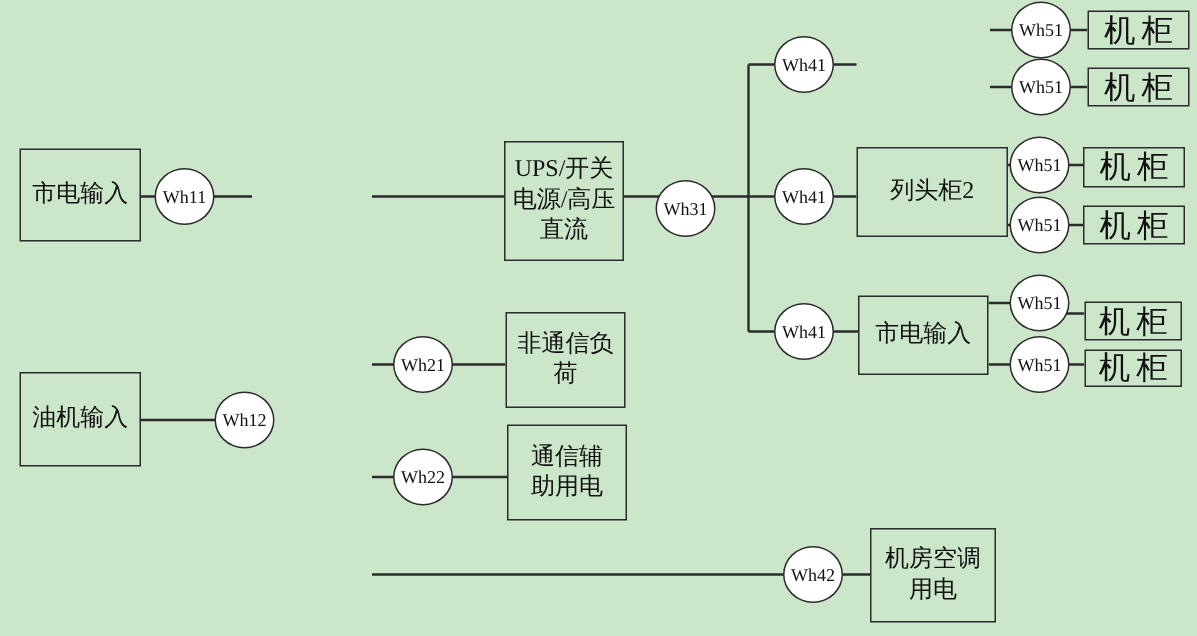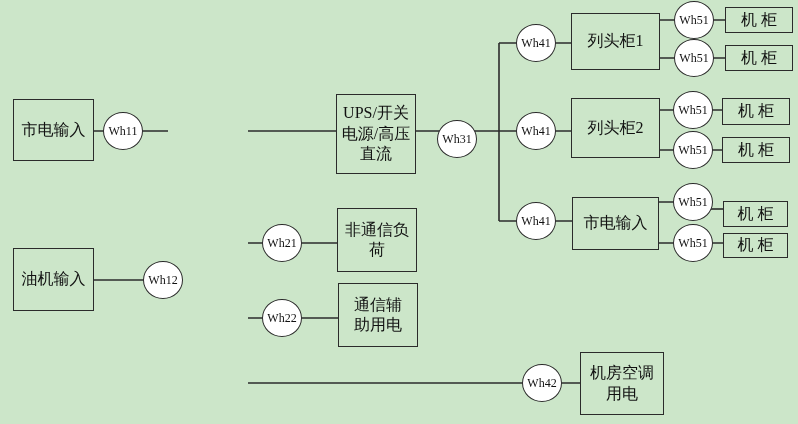--- a/index.html
+++ b/index.html
@@ -20,21 +20,21 @@
     border: 1.6px solid #2b2b2b;
     background: #cce6c9;
     display: flex;
     align-items: center;
     justify-content: center;
     text-align: center;
     font-size: 16px;
     line-height: 1.28;
   }
   .box > span { white-space: pre-line; }
-  .box.cab { font-size: 16px; }
+  .box.cab { font-size: 21px; }
   .box.cab > span { letter-spacing: 4px; margin-left: 4px; }
   .meter {
     position: absolute;
     box-sizing: border-box;
     width: 40px;
     height: 38px;
     border: 1.6px solid #2b2b2b;
     border-radius: 50%;
     background: #ffffff;
     display: flex;
@@ -87,24 +87,21 @@
   </div>
   <div class="box" style="left:338px; top:283px; width:80px; height:64px;">
     <span>通信辅
 助用电</span>
   </div>
   <div class="box" style="left:580px; top:352px; width:84px; height:63px;">
     <span>机房空调
 用电</span>
   </div>
 
-  <div class="box" style="left:571px; top:13px; width:89px; height:57px;">
-    <span>列头柜1</span>
-  </div>
-  <div class="box" style="left:571px; top:98px; width:89px; height:60px;">
+  <div class="box" style="left:571px; top:98px; width:101px; height:60px;">
     <span>列头柜2</span>
   </div>
   <div class="box" style="left:572px; top:197px; width:87px; height:53px;">
     <span>市电输入</span>
   </div>
 
   <div class="box cab" style="left:725px; top:7px; width:68px; height:26px;">
     <span>机柜</span>
   </div>
   <div class="box cab" style="left:725px; top:45px; width:68px; height:26px;">

